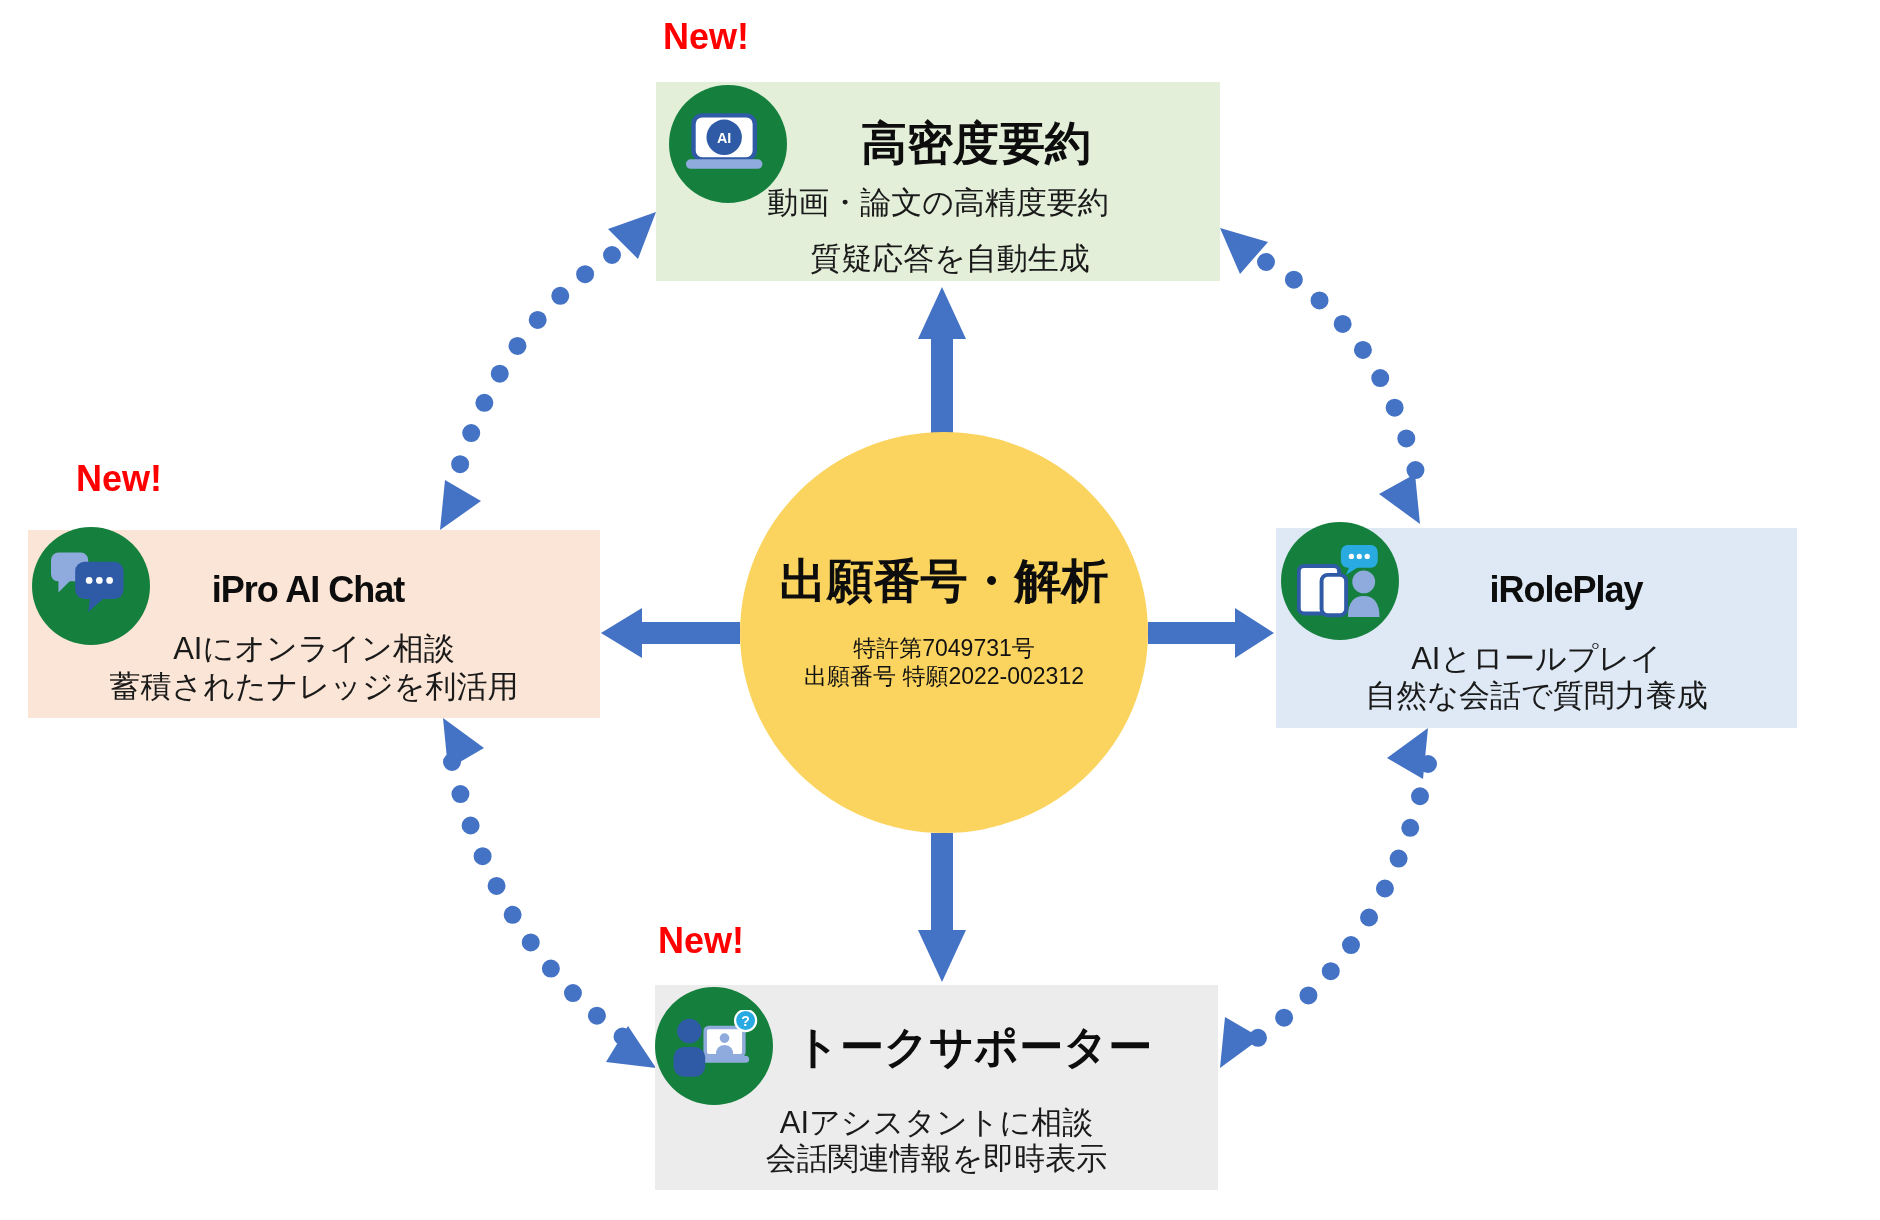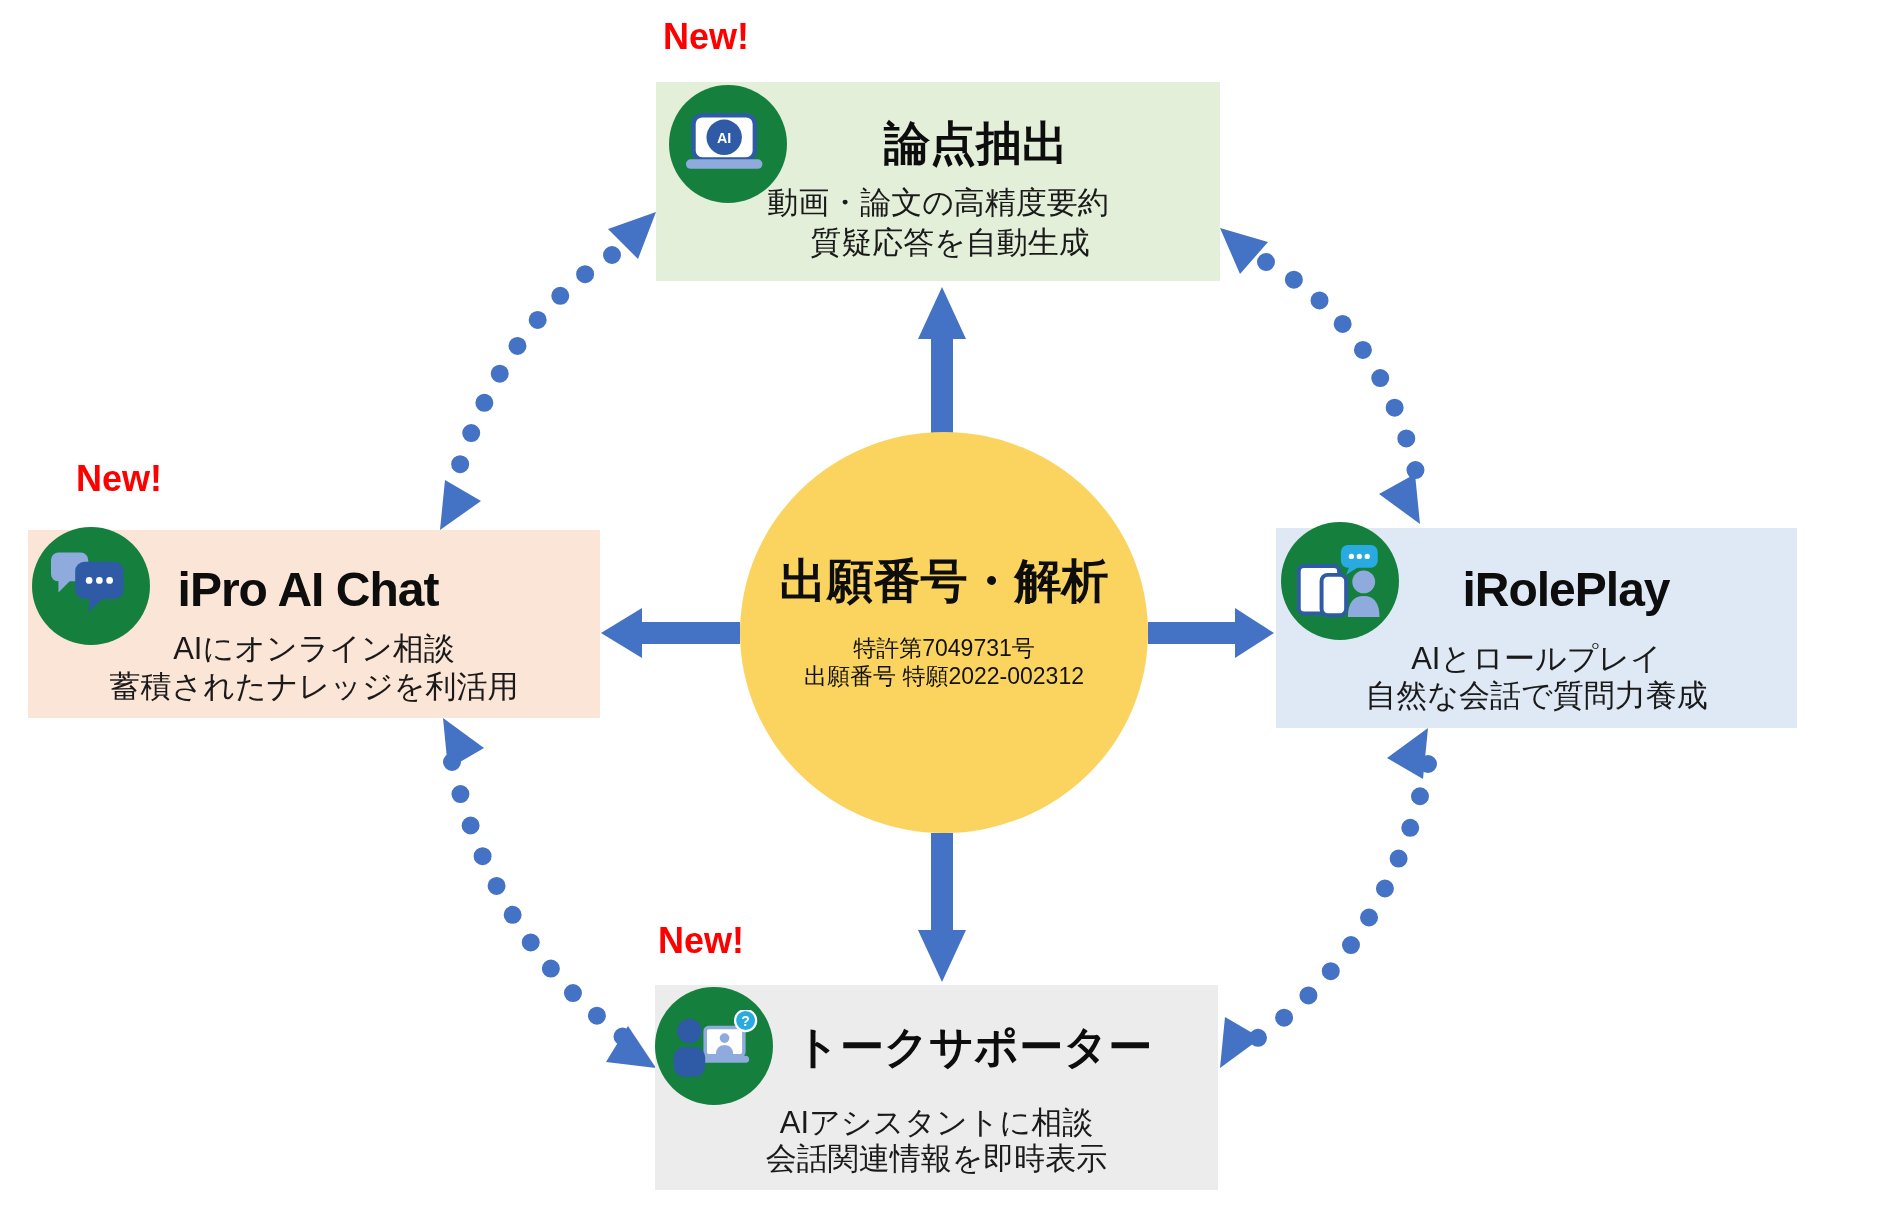--- a/index.html
+++ b/index.html
@@ -13,21 +13,21 @@
 
   .feature-box{position:absolute;z-index:2;}
   .box-top{left:656px;top:82px;width:564px;height:199px;background:var(--box-green,#E3EFD9);}
   .box-left{left:28px;top:530px;width:572px;height:188px;background:var(--box-peach,#FBE5D6);}
   .box-right{left:1276px;top:528px;width:521px;height:200px;background:var(--box-blue,#DEE9F5);}
   .box-bottom{left:655px;top:985px;width:563px;height:205px;background:var(--box-gray,#ECECEC);}
 
   .icon-circle{position:absolute;width:118px;height:118px;border-radius:50%;background:#15803d;display:flex;align-items:center;justify-content:center;}
   .box-title{position:absolute;font-weight:bold;color:#0d0d0d;text-align:center;white-space:nowrap;}
   .title-cjk{font-size:46px;line-height:50px;}
-  .title-latin{font-size:48px;line-height:52px;letter-spacing:-1px;}
+  .title-latin{font-size:36px;line-height:52px;letter-spacing:-1px;}
   .box-desc{position:absolute;left:0;right:0;text-align:center;font-size:31px;line-height:34px;color:#1a1a1a;white-space:nowrap;}
 
   .center-node{
     position:absolute;left:740px;top:432px;width:408px;height:401px;border-radius:50%;
     background:var(--center-yellow,#FBD45F);z-index:2;
   }
   .center-title{position:absolute;left:0;right:0;top:118px;text-align:center;font-size:47px;font-weight:bold;color:#0d0d0d;white-space:nowrap;}
   .patent-line{position:absolute;left:-40px;right:-40px;text-align:center;font-size:23px;line-height:26px;color:#111;white-space:nowrap;}
   .patent-1{top:203px;}
   .patent-2{top:231px;}
@@ -103,23 +103,23 @@
 
   <div class="feature-box box-top">
     <div class="icon-circle" style="left:13px;top:3px;">
       <svg width="88" height="64" viewBox="0 0 92 66">
         <rect class="ic-stroke-dark" x="10" y="3" width="64" height="46" rx="9"></rect>
         <circle class="ic-dark" cx="42" cy="26" r="18.5"></circle>
         <text class="ic-label" x="42" y="32" font-size="15" text-anchor="middle">AI</text>
         <rect class="ic-light" x="2" y="49" width="80" height="10" rx="5"></rect>
       </svg>
     </div>
-    <div class="box-title title-cjk" style="left:130px;top:36px;width:380px;">論点抽出</div>
+    <div class="box-title title-cjk" style="left:130px;top:36px;width:380px;">高密度要約</div>
     <div class="box-desc" style="top:104px;">動画・論文の高精度要約</div>
-    <div class="box-desc" style="top:144px;margin-left:24px;">質疑応答を自動生成</div>
+    <div class="box-desc" style="top:160px;margin-left:24px;">質疑応答を自動生成</div>
   </div>
 
   <div class="feature-box box-left">
     <div class="icon-circle" style="left:4px;top:-3px;">
       <svg width="80" height="72" viewBox="0 0 86 76">
         <rect class="ic-light" x="0" y="2" width="40" height="31" rx="8"></rect>
         <polygon class="ic-light" points="8,30 8,45 22,31"></polygon>
         <rect class="ic-dark" x="26" y="12" width="52" height="40" rx="10"></rect>
         <polygon class="ic-dark" points="42,50 40,66 57,51"></polygon>
         <circle class="ic-white" cx="41" cy="32" r="3.6"></circle>

